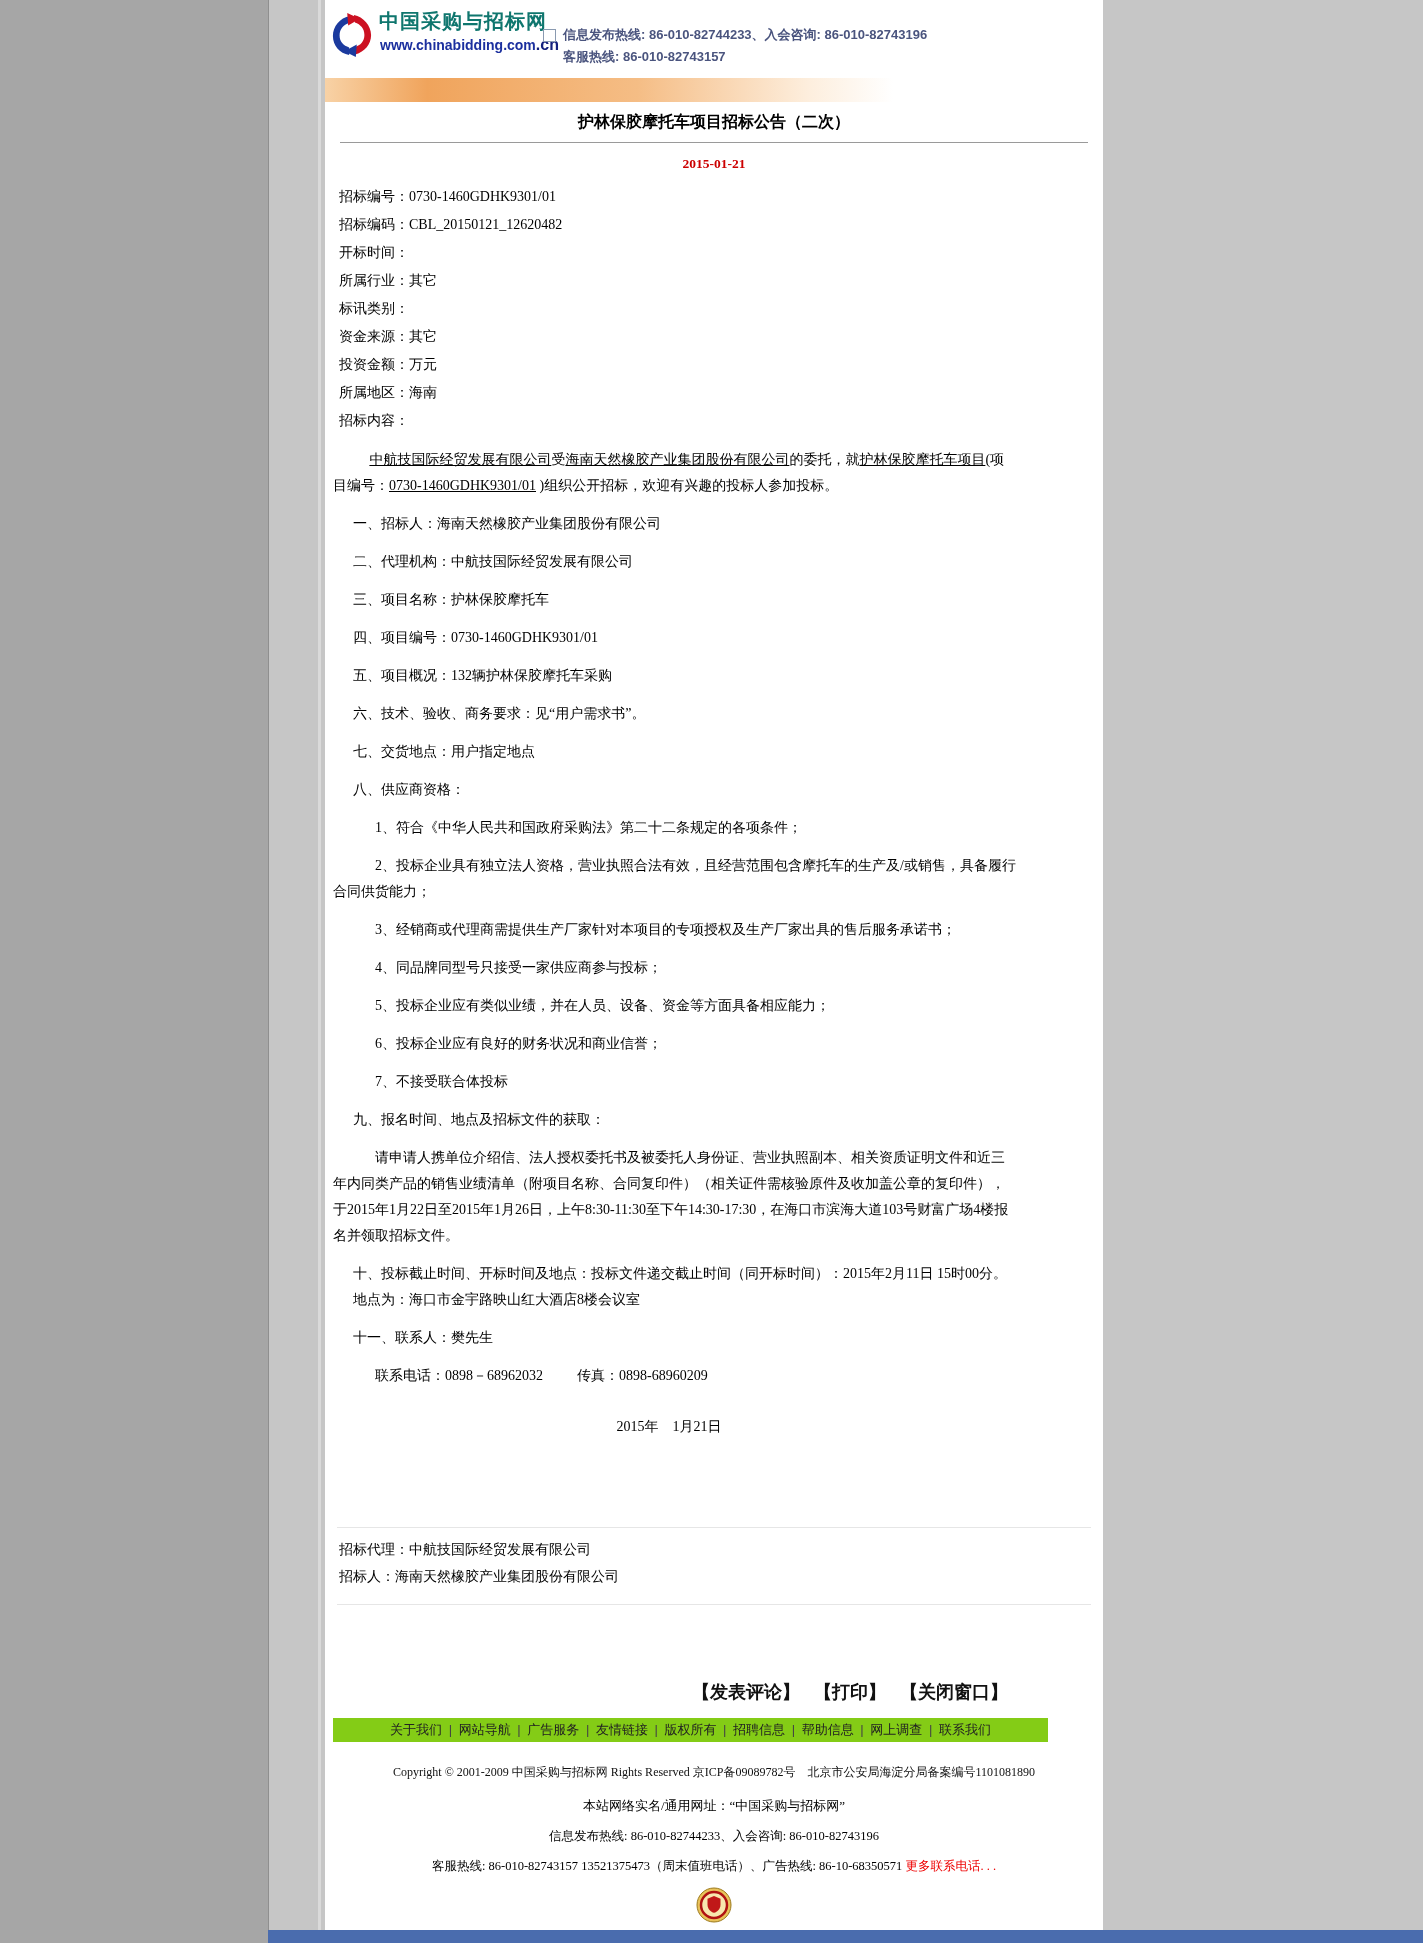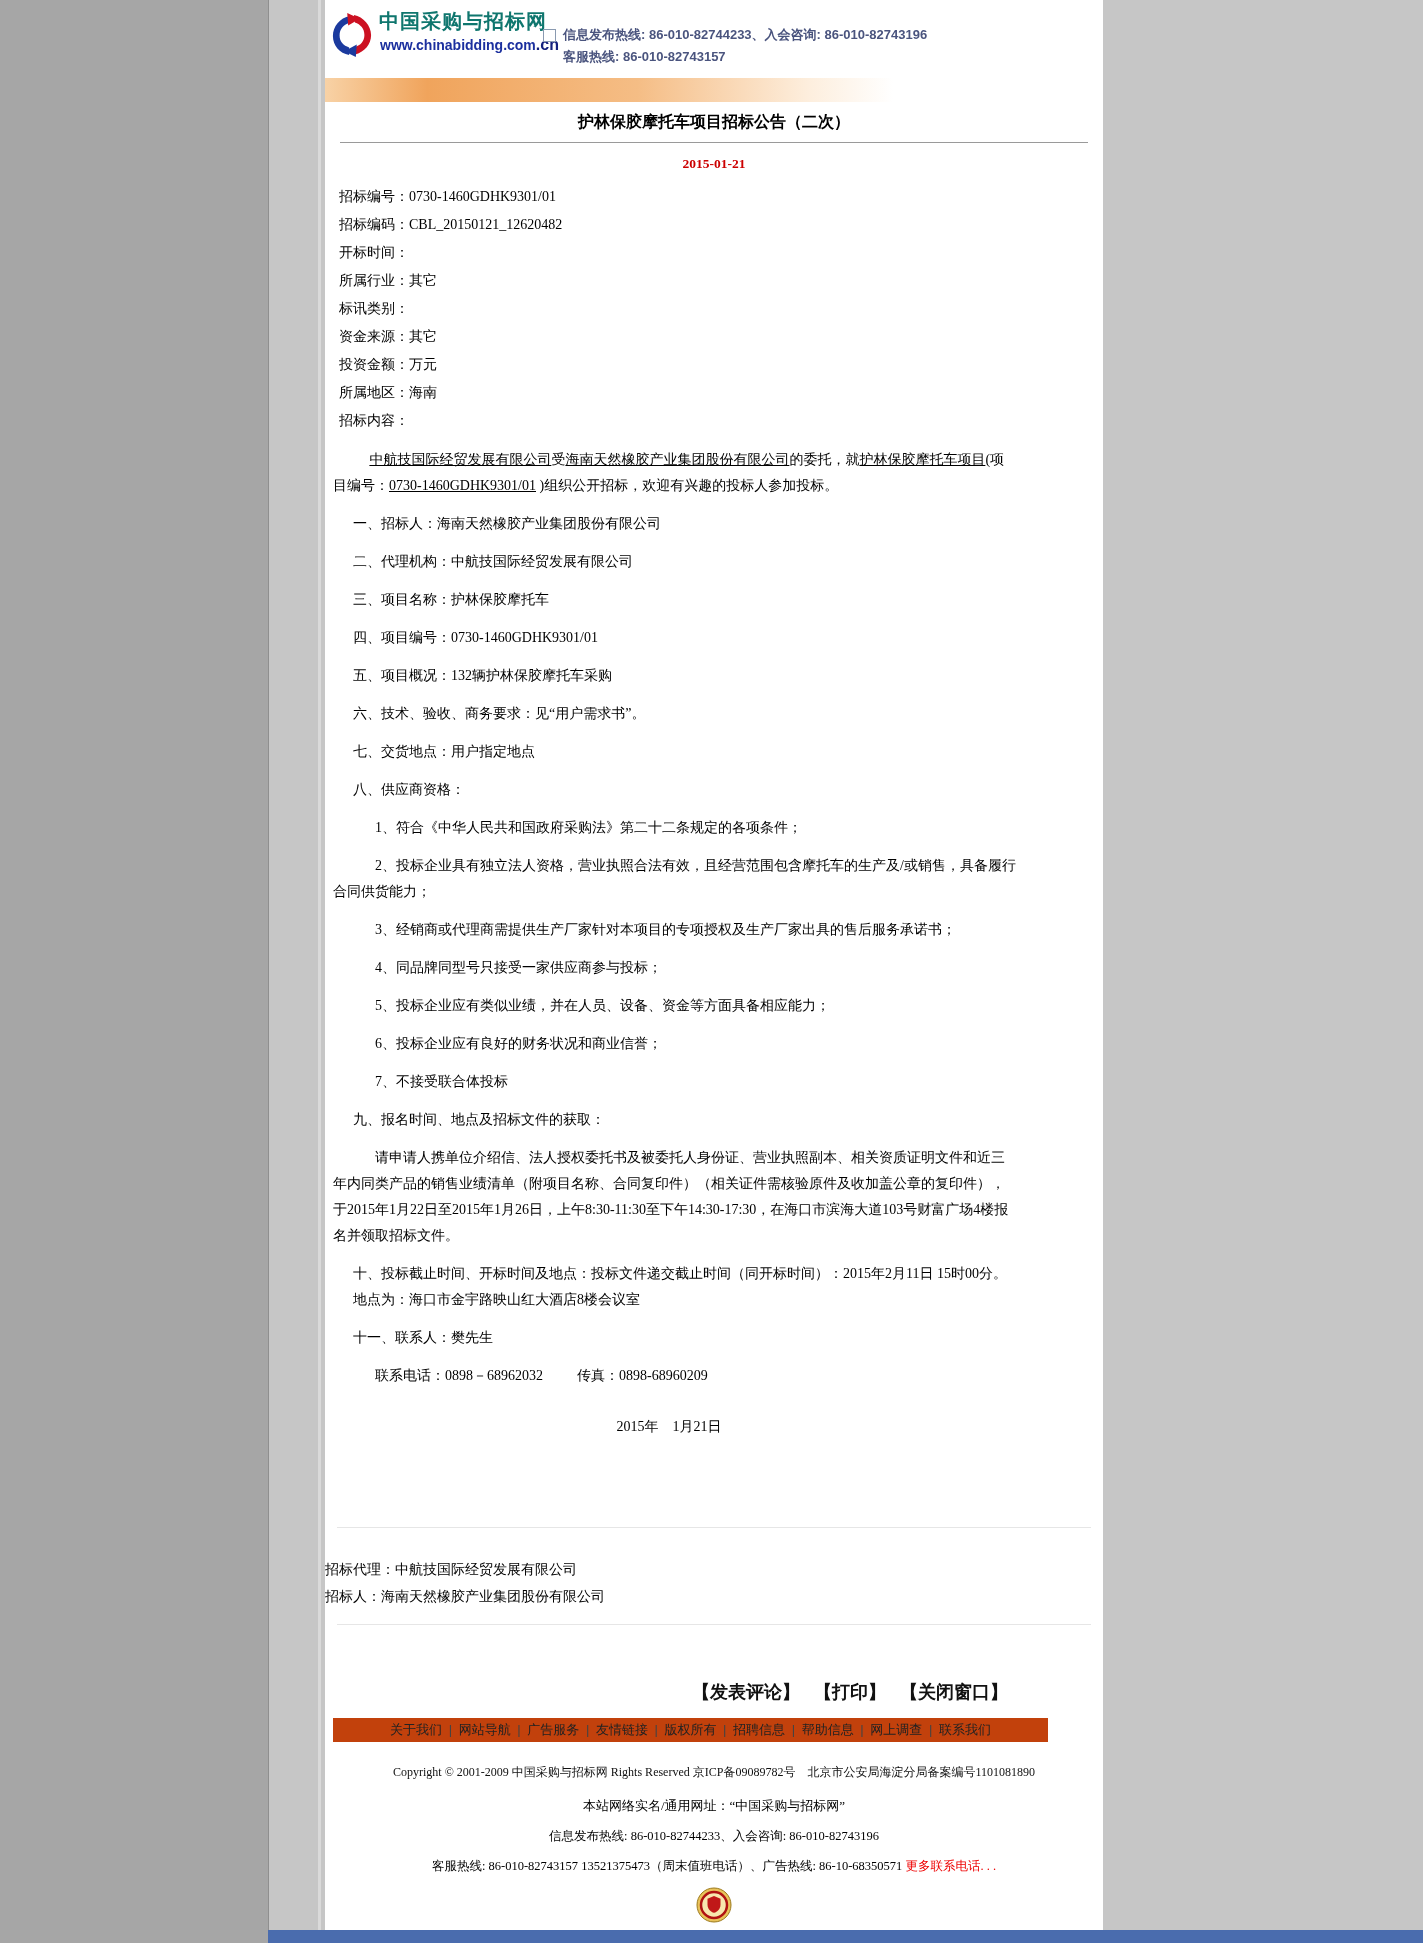--- a/index.html
+++ b/index.html
@@ -32,28 +32,28 @@
   .intro{text-indent:2.6em;margin-top:16px;}
   .u{text-decoration:underline;}
   .item{padding-left:20px;}
   .sub{text-indent:3em;}
   .body-indent{text-indent:3em;}
   .phone-line{padding-left:42px;}
   .fax{margin-left:34px;}
   .sign-date{text-align:center;margin:28px 90px 0 0;line-height:20px;}
   .sep-light{border:none;border-top:1px solid #e6e6e6;margin:90px 12px 0;}
   .sep-light2{border:none;border-top:1px solid #e6e6e6;margin:14px 12px 0;}
-  .agent{line-height:27px;margin:28px 0 0;}
+  .agent{padding-left:14px;line-height:27px;margin:8px 0 0;}
 
   
   .site-footer{position:absolute;left:0;right:0;bottom:16px;}
   .actions{text-align:right;padding-right:95px;font-size:18px;font-weight:bold;color:#111;
            font-family:"Liberation Serif","DejaVu Serif",serif;}
   .action{margin-left:14px;cursor:pointer;}
-  .nav-bar{margin:14px 0 0 8px;width:715px;background:#c2410c;height:24px;line-height:24px;
+  .nav-bar{margin:14px 0 0 8px;width:715px;background:#84cc16;height:24px;line-height:24px;
            text-align:center;font-size:13px;color:#222;}
   .nav-link{cursor:pointer;white-space:nowrap;}
   .nav-link + .nav-link::before{content:" | ";color:#444;padding:0 3px;}
   .copyright{text-align:center;margin-top:22px;font-size:12px;color:#111;
              font-family:"Liberation Serif","DejaVu Serif",serif;}
   .realname{text-align:center;margin-top:16px;font-size:13px;font-family:"Liberation Serif","DejaVu Serif",serif;}
   .f-hot{text-align:center;margin-top:13px;font-size:12.5px;font-family:"Liberation Serif","DejaVu Serif",serif;}
   .f-hot + .f-hot{margin-top:6px;}
   .more{color:#ee0000;cursor:pointer;}
   .badge-row{text-align:center;margin-top:10px;}

